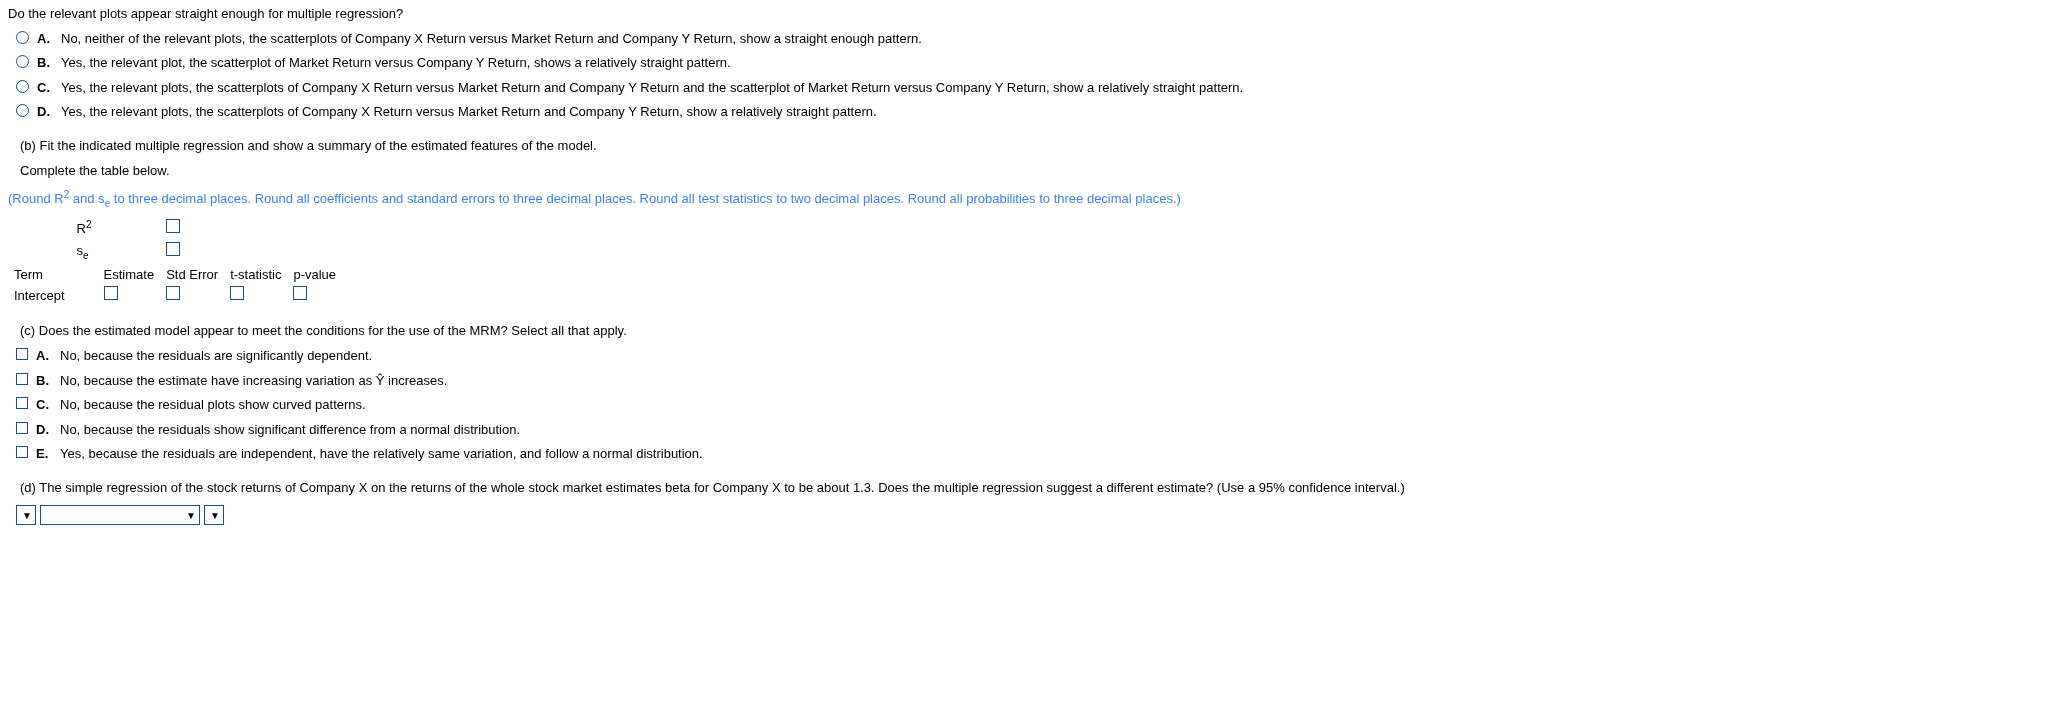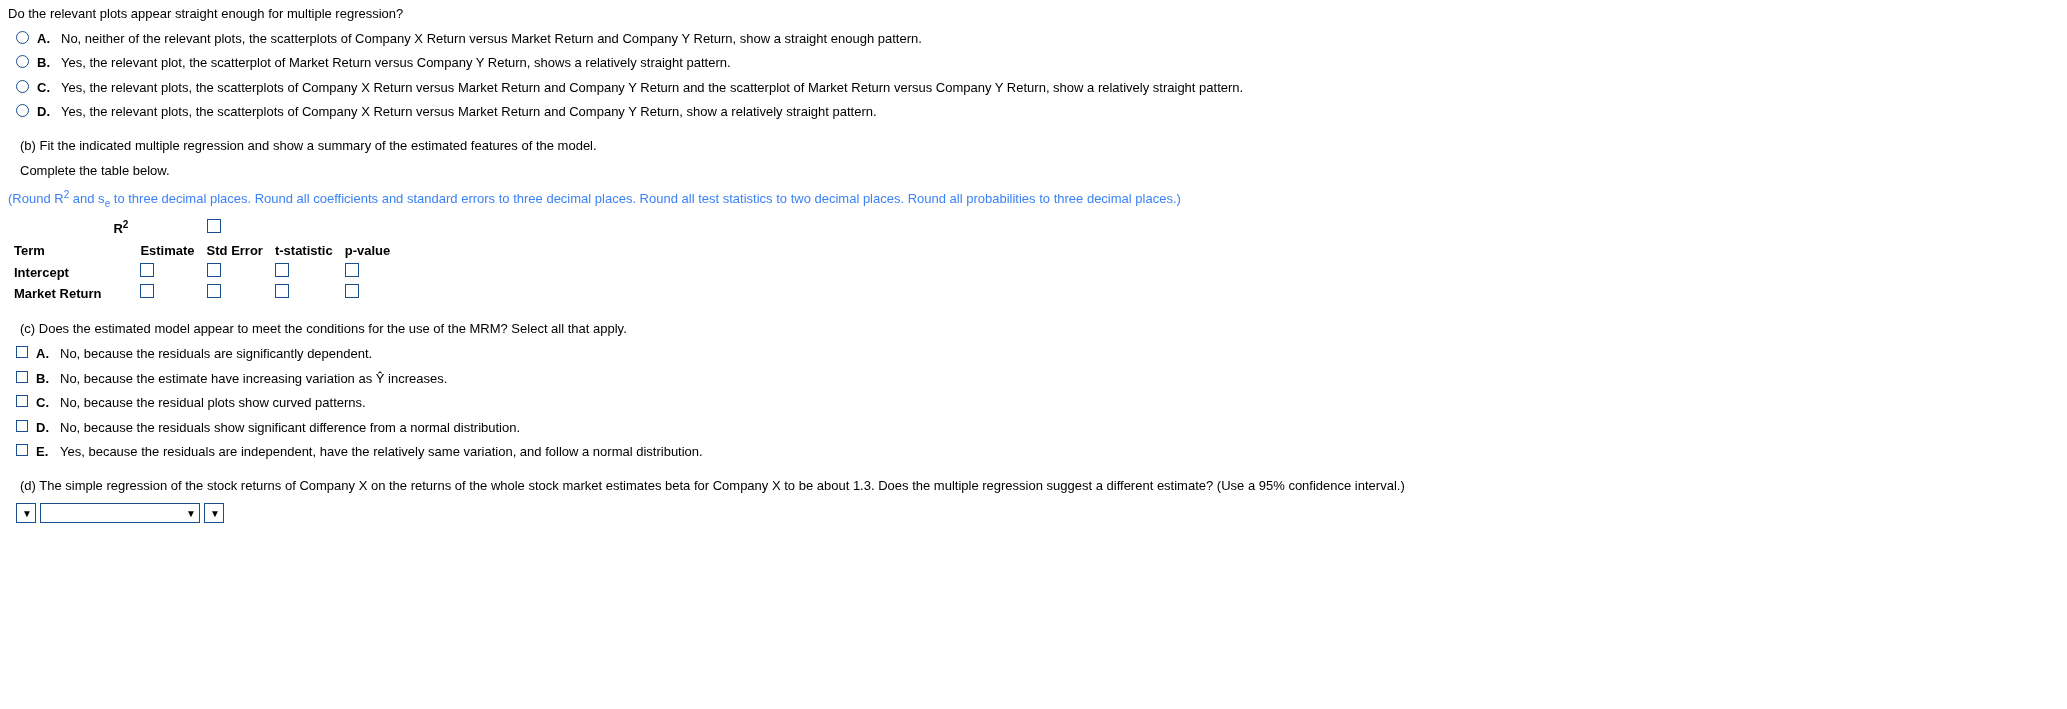--- a/index.html
+++ b/index.html
@@ -43,21 +43,21 @@
     .sub { vertical-align: sub; font-size: 10px; }
     .sup { vertical-align: super; font-size: 10px; }
     .table-wrap { margin: 4px 0 14px 0; }
     table { border-collapse: collapse; }
     td, th {
       padding: 1px 6px;
       text-align: left;
       font-size: 13px;
       font-weight: normal;
     }
-    th.bold, td.bold { font-weight: bold; }
+    th.bold, td.bold { font-weight: normal; }
     .input-box {
       width: 14px; height: 14px;
       border: 1.5px solid #1a4f8f;
       display: inline-block;
       background: #fff;
       cursor: text;
     }
     .para { margin: 6px 12px; }
     .inline-row {
       display: flex;
@@ -122,43 +122,43 @@
     <tbody>
         <tr>
       <td></td>
       <td class="bold"><span>R</span><span class="sup">2</span></td>
       <td></td>
       <td><span class="input-box"></span></td>
       <td></td>
           <td></td>
     </tr>
     <tr>
+      <td></td>
+      <td class="bold"><span>s</span><span class="sub">e</span></td>
+      <td></td>
+      <td><span class="input-box"></span></td>
+      <td></td>
+          <td></td>
+    </tr>
+    <tr>
       <td class="bold">Term</td>
       <td></td>
       <td class="bold">Estimate</td>
       <td class="bold">Std Error</td>
       <td class="bold">t-statistic</td>
       <td class="bold">p-value</td>
     </tr>
     <tr>
       <td class="bold">Intercept</td>
       <td></td>
       <td><span class="input-box"></span></td>
       <td><span class="input-box"></span></td>
       <td><span class="input-box"></span></td>
       <td><span class="input-box"></span></td>
     </tr>
-    <tr>
-      <td class="bold">Market Return</td>
-      <td></td>
-      <td><span class="input-box"></span></td>
-      <td><span class="input-box"></span></td>
-      <td><span class="input-box"></span></td>
-      <td><span class="input-box"></span></td>
-    </tr>
   </tbody>
     </table>
 </div>
 
 <div class="para">(c) Does the estimated model appear to meet the conditions for the use of the MRM? Select all that apply.</div>
 <div class="options-block">
   <div class="option-row">
     <span class="checkbox-sq"></span>
     <span class="option-letter">A.</span>
     <span class="option-text">No, because the residuals are significantly dependent.</span>

